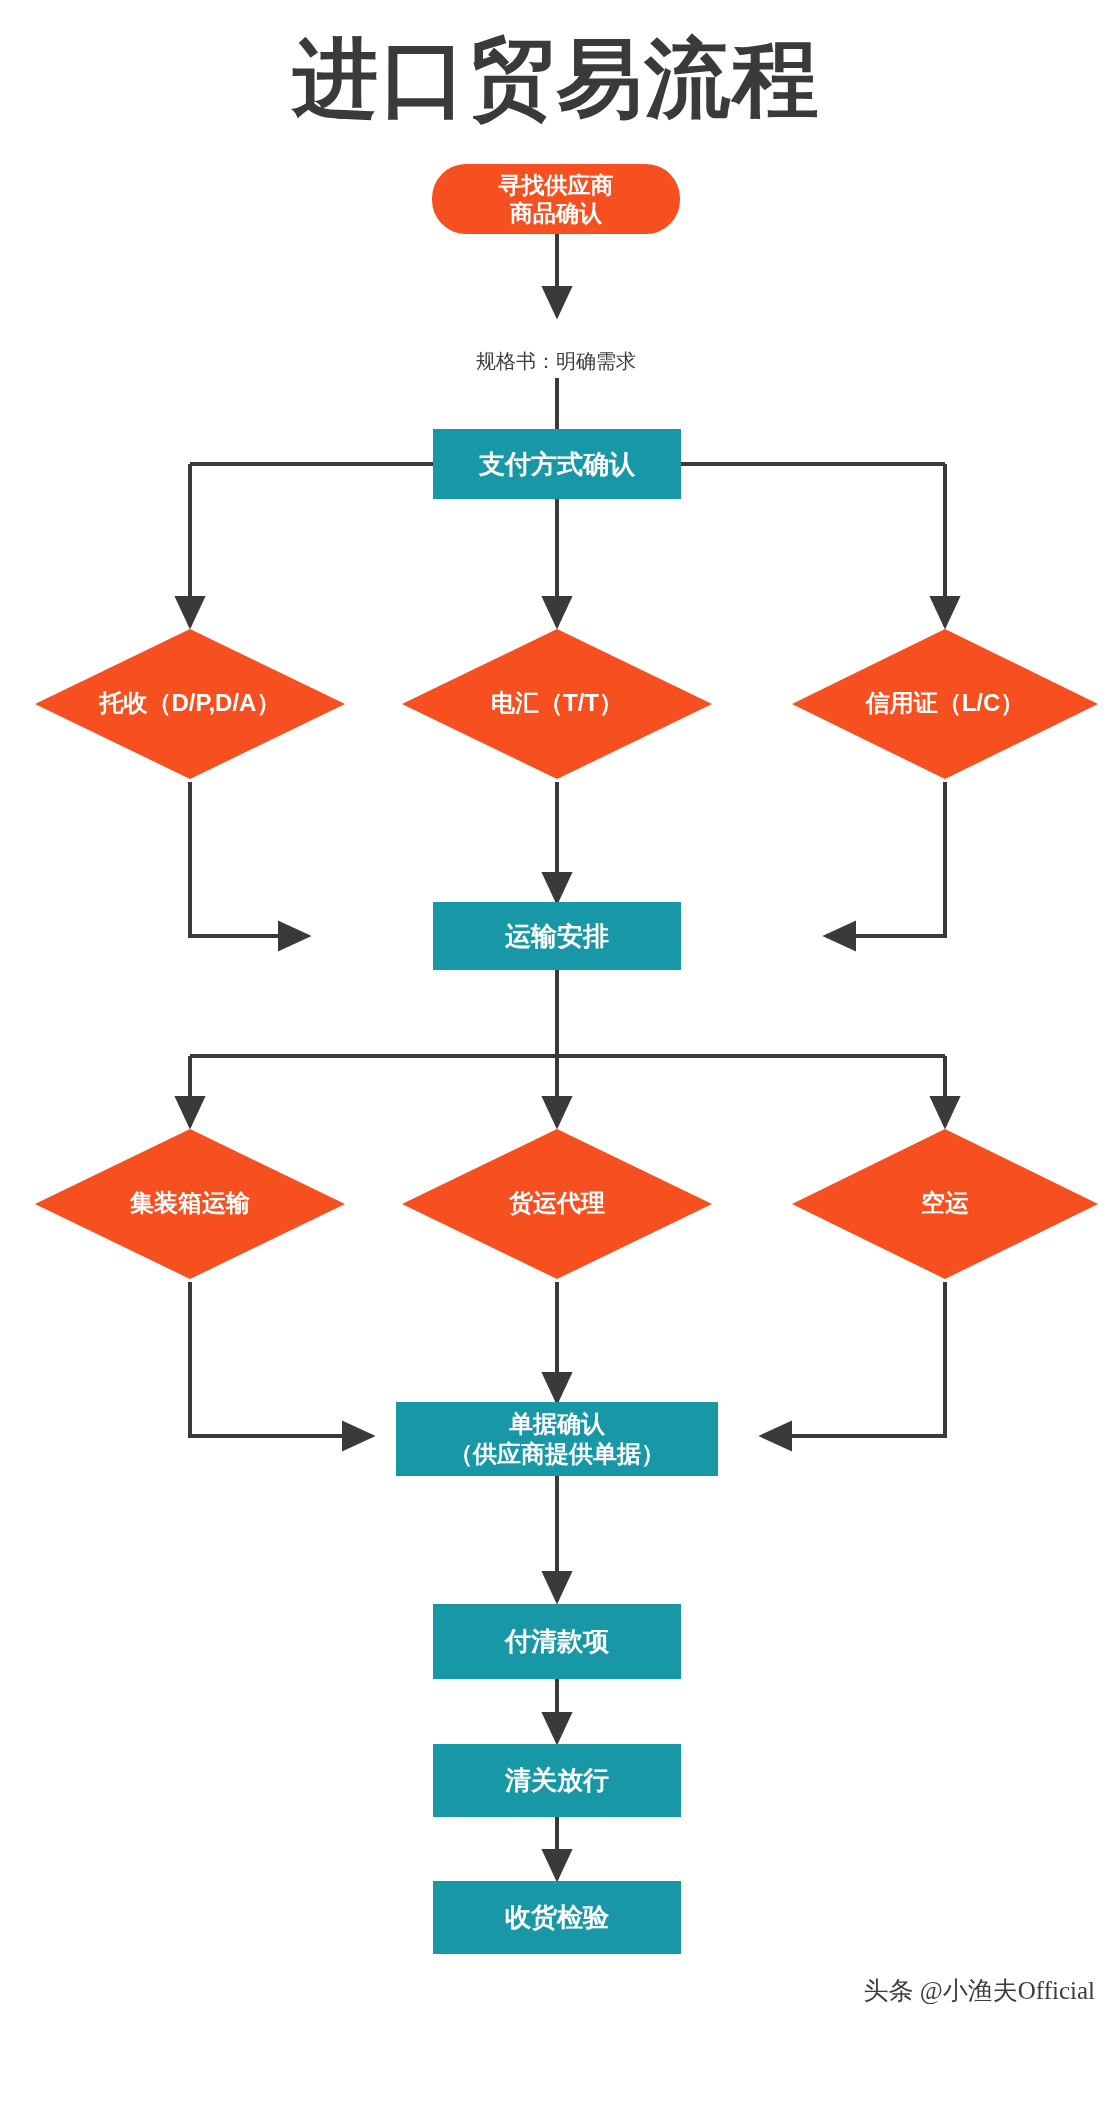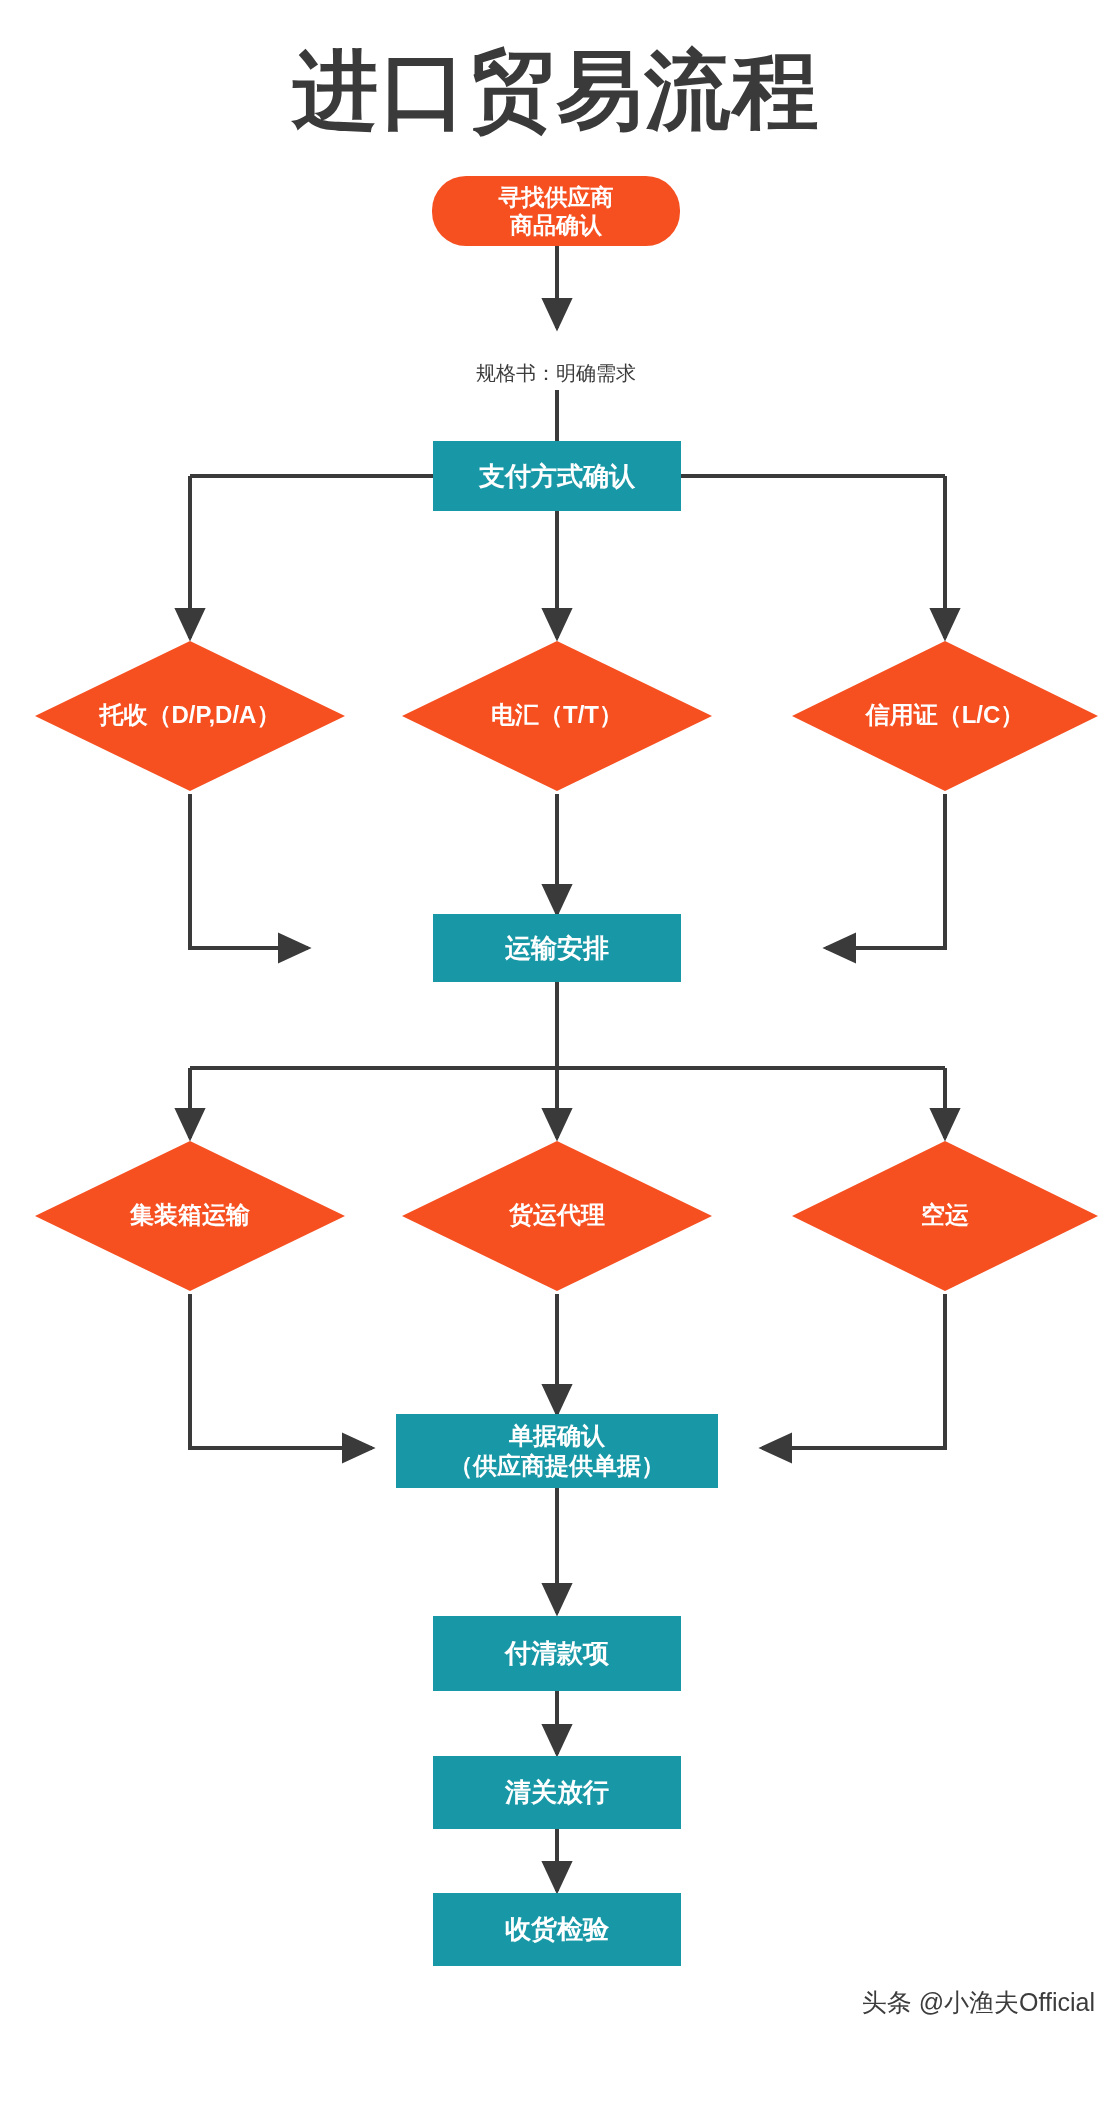--- a/index.html
+++ b/index.html
@@ -11,21 +11,21 @@
   body {
     width: 1113px;
     height: 2126px;
     position: relative;
     font-family: "Liberation Sans", "DejaVu Sans", sans-serif;
     overflow: hidden;
   }
   #chart-root {
     position: absolute;
     left: 0;
-    top: 16px;
+    top: 4px;
     width: 1113px;
     height: 2047px;
   }
   .page-title {
     position: absolute;
     left: 0;
     top: 28px;
     width: 1113px;
     text-align: center;
     font-size: 86px;
@@ -34,21 +34,21 @@
     color: #3a3a3a;
     letter-spacing: 2px;
     font-family: "Liberation Sans", "DejaVu Sans", sans-serif;
   }
   .watermark {
     position: absolute;
     right: 18px;
     bottom: 44px;
     font-size: 25px;
     color: #3c3c3c;
-    font-family: Liberation Sans, sans-serif;
+    font-family: Liberation Serif, serif;
     white-space: nowrap;
   }
   svg#flow {
     position: absolute;
     left: 0;
     top: 0;
   }
   .node-label {
     fill: #ffffff;
     font-weight: bold;

